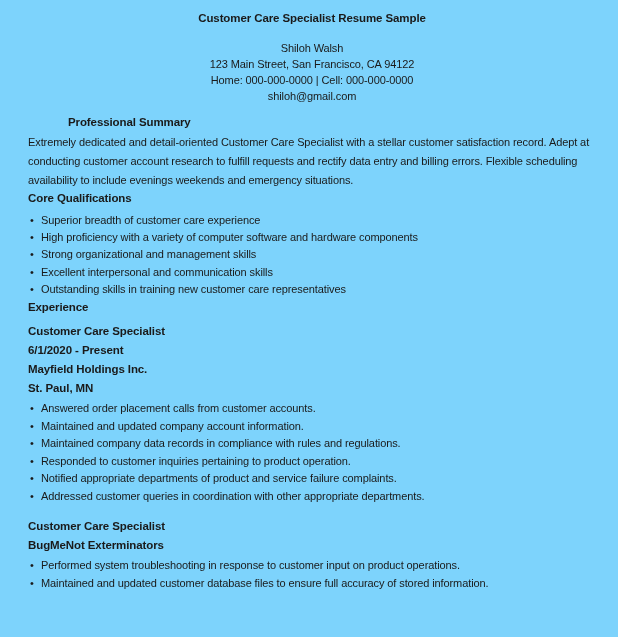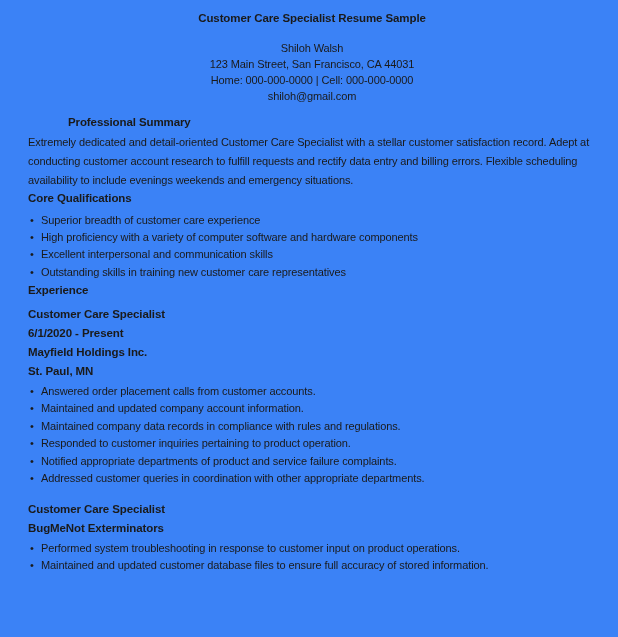--- a/index.html
+++ b/index.html
@@ -5,21 +5,21 @@
   * { margin: 0; padding: 0; box-sizing: border-box; }
   html, body { background: #ffffff; }
   body {
     width: 618px; height: 637px; overflow: hidden;
     font-family: "Liberation Sans", sans-serif;
     color: #1a1a1a;
     -webkit-font-smoothing: antialiased;
   }
   .page {
     width: 618px; height: 637px;
-    background: #3b82f6;
+    background: #7dd3fc;
     padding: 8px 22px 0 28px;
     font-size: 11px;
     letter-spacing: -0.1px;
   }
   .doc-title {
     font-size: 11.5px;
     font-weight: bold;
     text-align: center;
     line-height: 16px;
     padding-top: 2px;
@@ -68,32 +68,33 @@
 </style>
 </head>
 <body>
 
 <div class="page">
 
   <div class="doc-title">Customer Care Specialist Resume Sample</div>
 
   <div class="contact">
     <div>Shiloh Walsh</div>
-    <div>123 Main Street, San Francisco, CA 44031</div>
+    <div>123 Main Street, San Francisco, CA 94122</div>
     <div>Home: 000-000-0000 | Cell: 000-000-0000</div>
     <div>shiloh@gmail.com</div>
   </div>
 
   <h2 class="section-heading heading-summary">Professional Summary</h2>
   <p class="summary">Extremely dedicated and detail-oriented Customer Care Specialist with a stellar customer satisfaction record. Adept at conducting customer account research to fulfill requests and rectify data entry and billing errors. Flexible scheduling availability to include evenings weekends and emergency situations.</p>
 
   <h2 class="section-heading heading-quals">Core Qualifications</h2>
   <ul class="bullets quals">
     <li>Superior breadth of customer care experience</li>
     <li>High proficiency with a variety of computer software and hardware components</li>
+    <li>Strong organizational and management skills</li>
     <li>Excellent interpersonal and communication skills</li>
     <li>Outstanding skills in training new customer care representatives</li>
   </ul>
 
   <h2 class="section-heading heading-exp">Experience</h2>
 
   <div class="job">
     <div class="job-line">Customer Care Specialist</div>
     <div class="job-line">6/1/2020 - Present</div>
     <div class="job-line">Mayfield Holdings Inc.</div>

